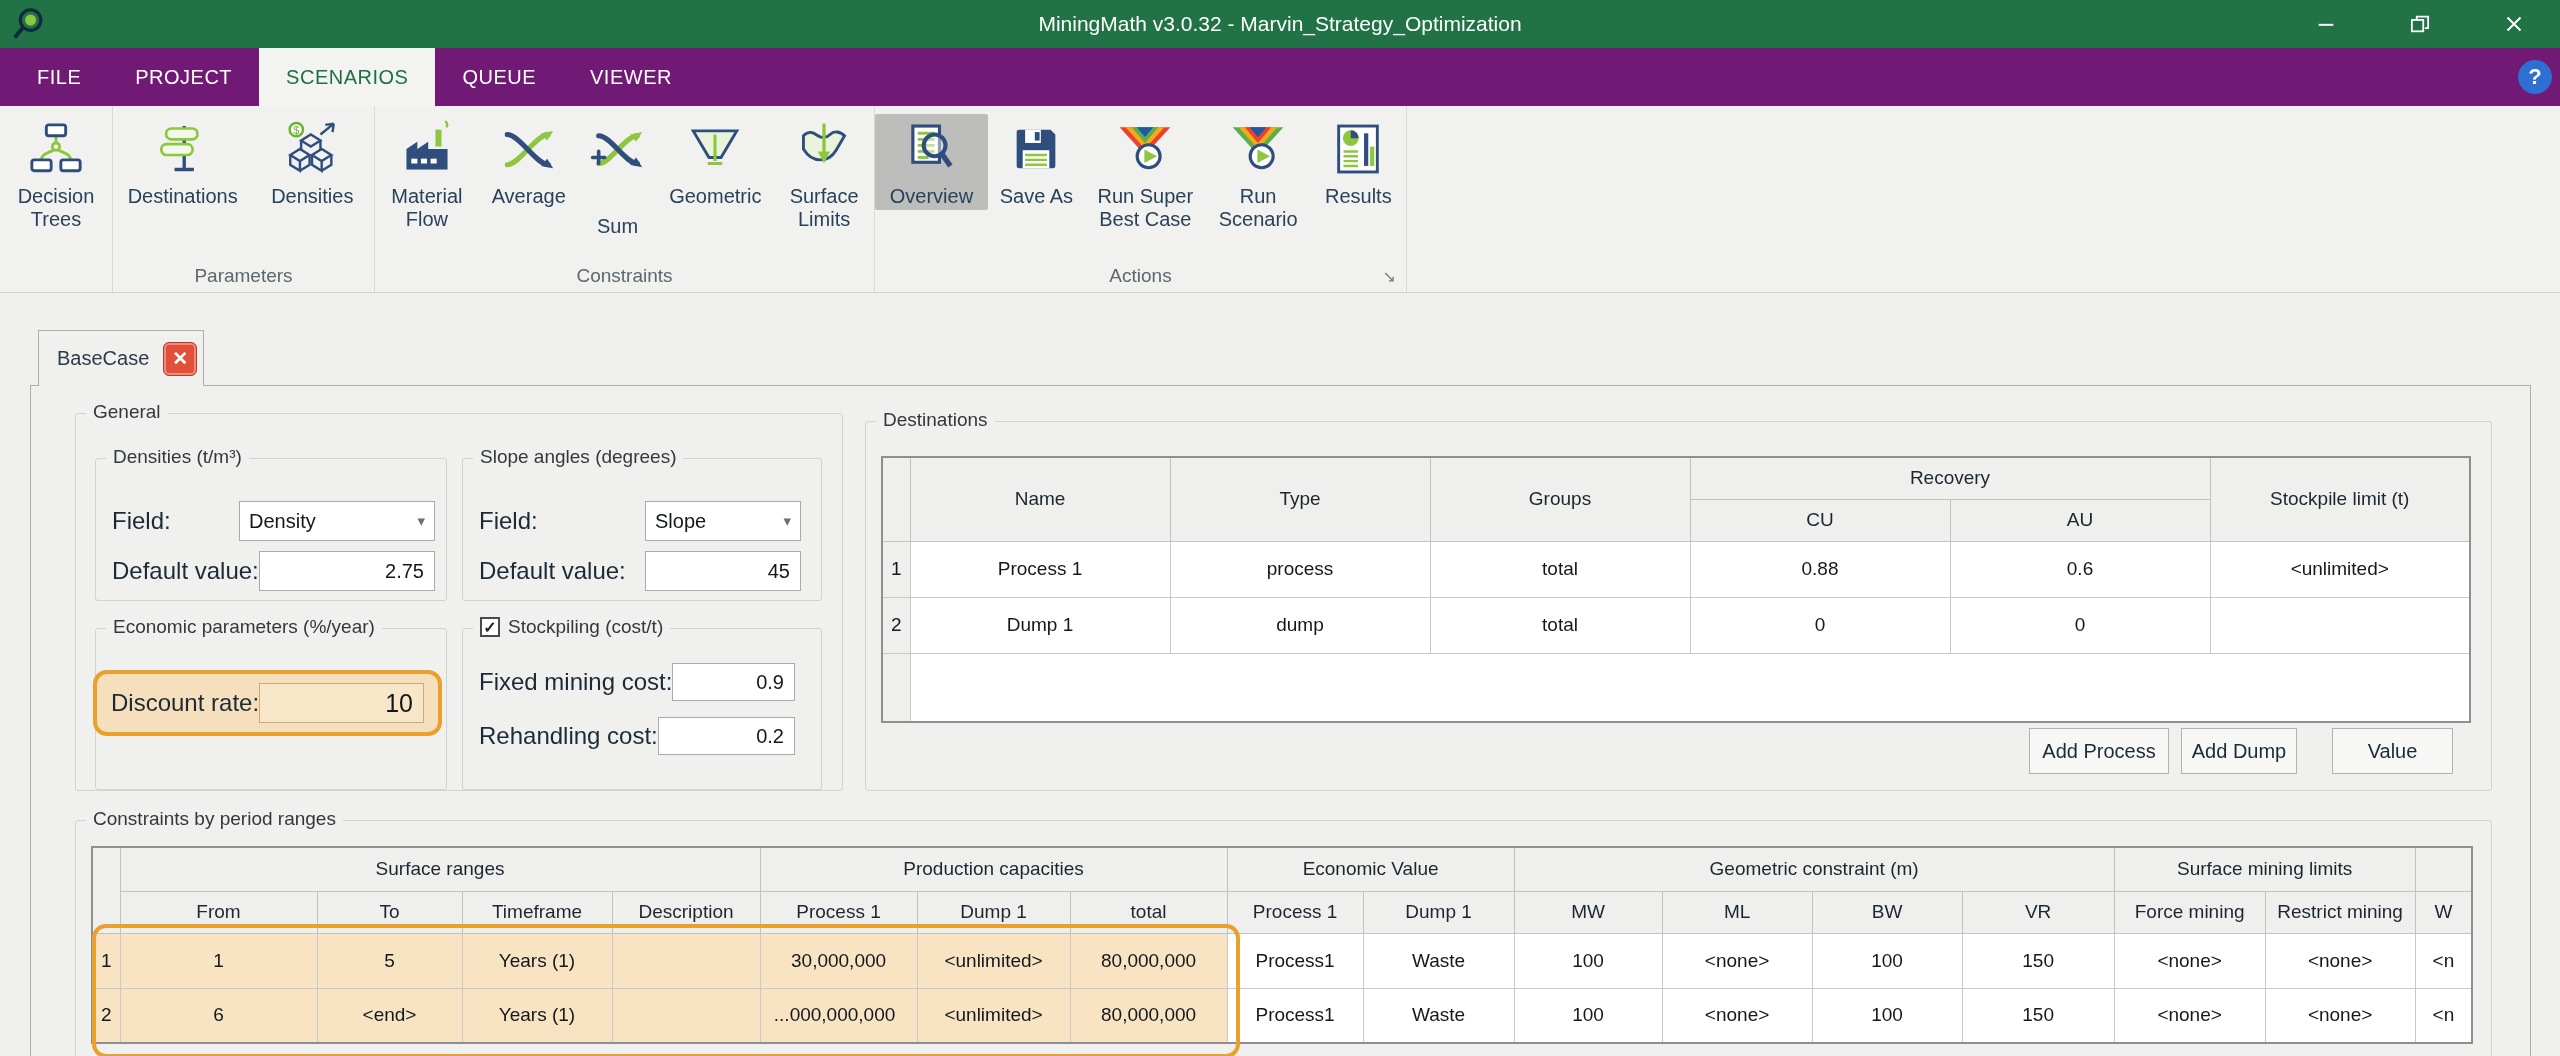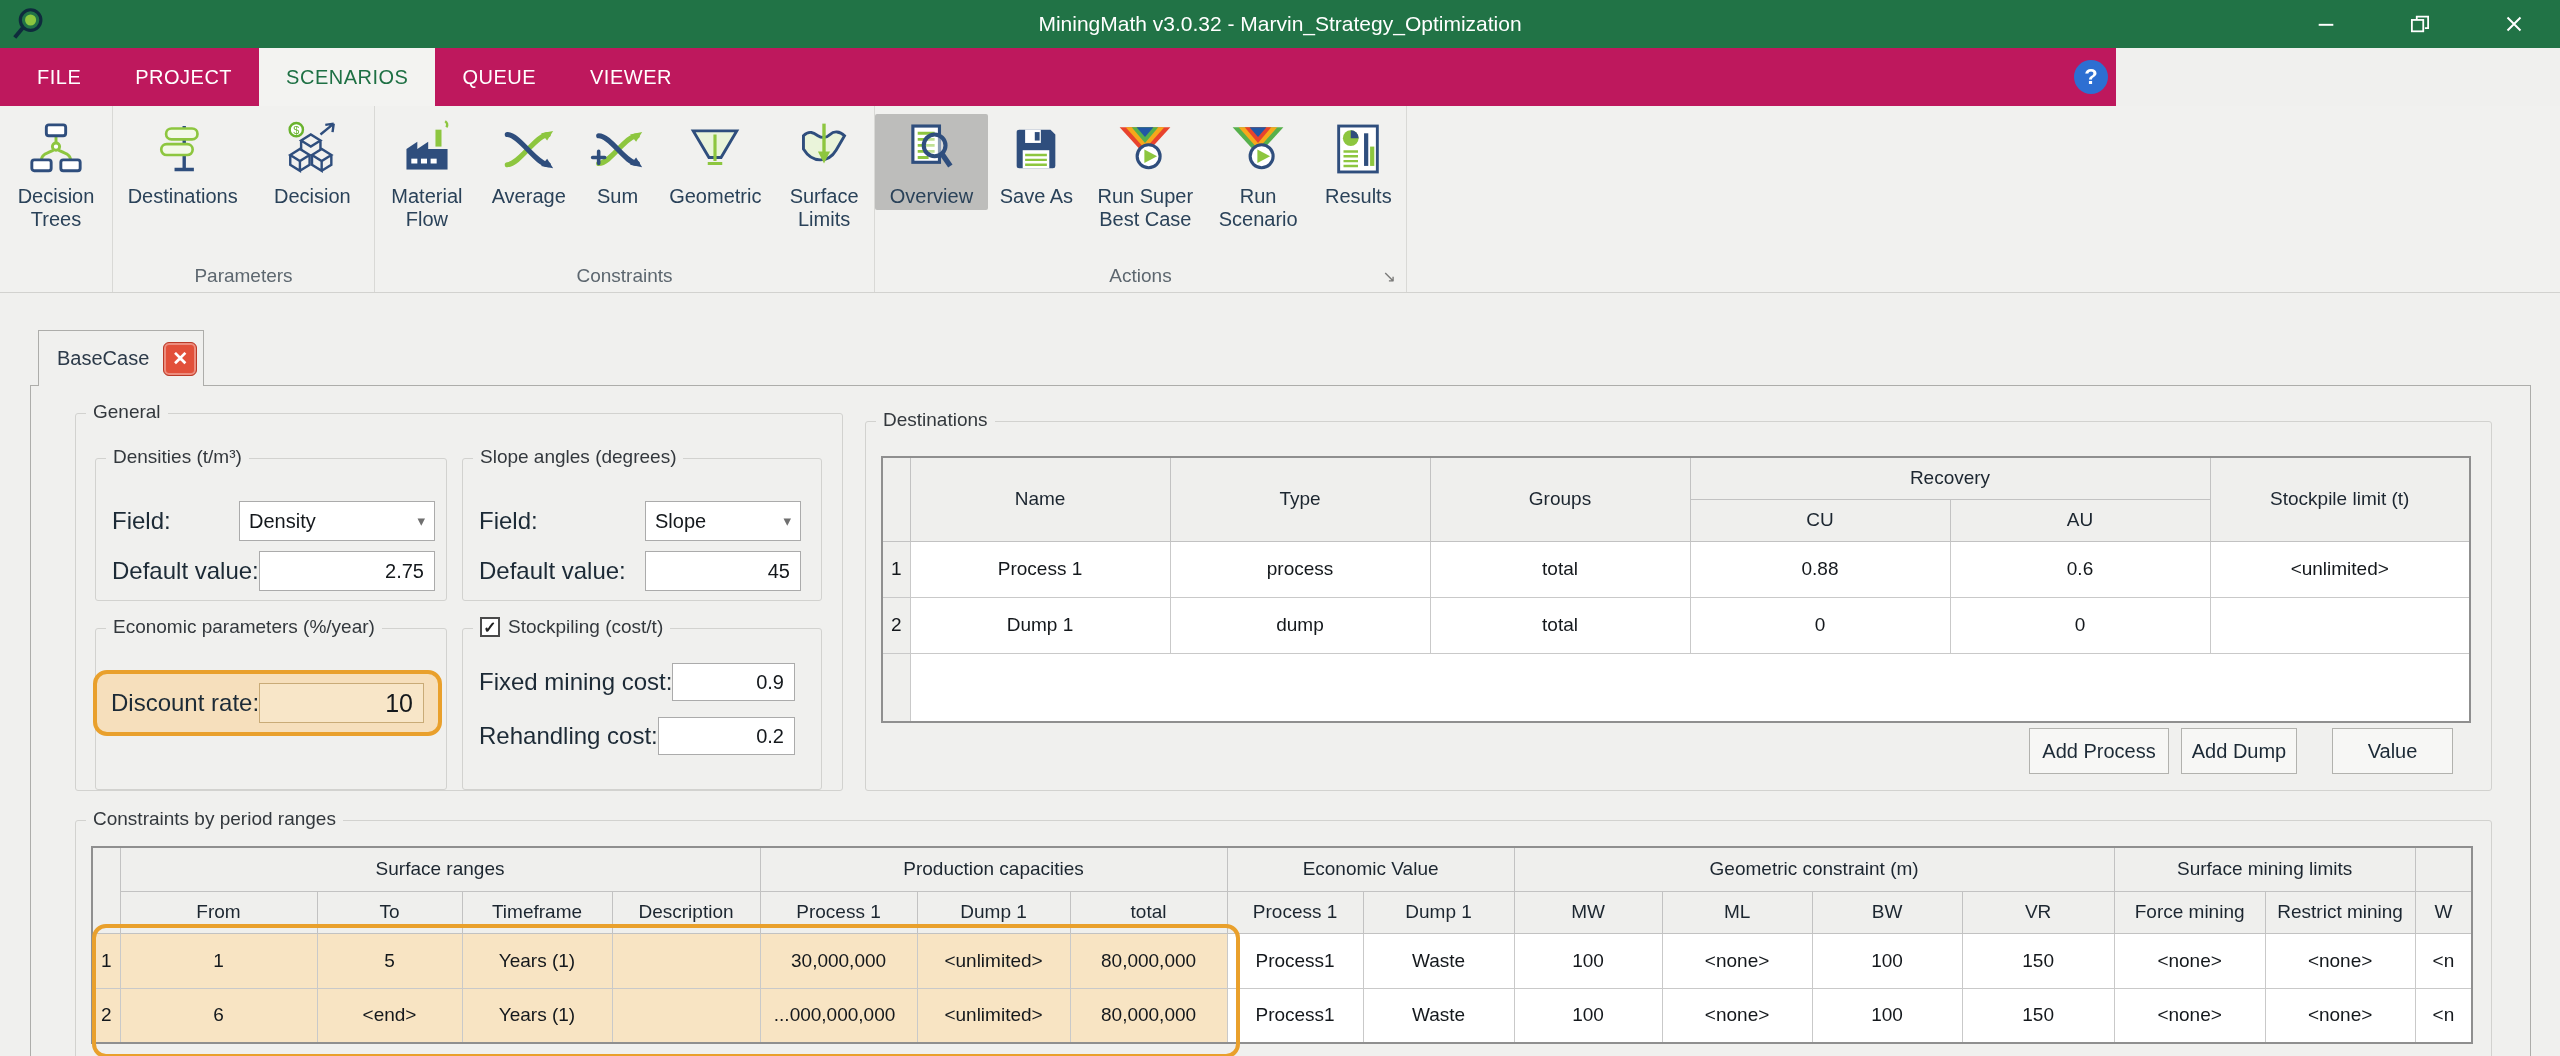--- a/index.html
+++ b/index.html
@@ -6,21 +6,21 @@
   #app{position:relative;width:2560px;height:1056px;overflow:hidden;
        font-family:"Liberation Sans",sans-serif;background:#f0f0ee;color:#14181c;}
   
   .titlebar{position:absolute;left:0;top:0;width:2560px;height:48px;background:#217346;}
   .app-icon{position:absolute;left:10px;top:5px;width:38px;height:38px;}
   .win-title{position:absolute;left:0;top:0;width:100%;height:48px;line-height:48px;
              text-align:center;color:#fff;font-size:21px;}
   .win-controls{position:absolute;right:22px;top:8px;display:flex;gap:46px;}
   .win-btn{width:48px;height:32px;display:flex;align-items:center;justify-content:center;cursor:default;}
   
-  .menubar{position:absolute;left:0;top:48px;width:2116px;height:58px;background:#be185d;}
+  .menubar{position:absolute;left:0;top:48px;width:2560px;height:58px;background:#701a75;}
   .menu-tabs{position:absolute;left:10px;top:0;height:58px;display:flex;}
   .menu-tab{height:58px;line-height:58px;padding:0 27px;color:#fff;font-size:20px;letter-spacing:.5px;}
   .menu-tab.active{background:#f3f3f1;color:#1e7044;}
   .help-badge{position:absolute;right:8px;top:12px;width:34px;height:34px;border-radius:50%;
               background:#2d6fd2;color:#fff;font-size:22px;font-weight:bold;
               display:flex;align-items:center;justify-content:center;}
   
   .ribbon{position:absolute;left:0;top:106px;width:2560px;height:186px;background:#f1f1ef;
           border-bottom:1px solid #d2d2cf;display:flex;}
   .rib-sec{position:relative;height:100%;border-right:1px solid #d9d9d6;box-sizing:border-box;}
@@ -163,21 +163,21 @@
           <div class="rib-ico">
             <svg viewBox="0 0 48 48" fill="none" stroke="#2f4e7d" stroke-width="2">
               <path d="M6 29l8-5 8 5-8 5zM6 29v8l8 5v-8M22 29v8l-8 5"></path>
               <path d="M24 29l8-5 8 5-8 5zM24 29v8l8 5v-8M40 29v8l-8 5"></path>
               <path d="M15 17l8-5 8 5-8 5zM15 17v8M31 17v8"></path>
               <circle cx="11" cy="8" r="5.5" stroke="#6ab32e" fill="#fff"></circle>
               <text x="11" y="11.5" font-size="9" fill="#6ab32e" text-anchor="middle" stroke="none">$</text>
               <path d="M31 12L42 3m0 0l-7 1m7-1l-1 7"></path>
             </svg>
           </div>
-          <div class="rib-lbl">Decision</div>
+          <div class="rib-lbl">Densities</div>
         </div>
       </div>
       <div class="rib-cap">Parameters</div>
     </div>
 
     <div class="rib-sec" style="width:500px;">
       <div class="rib-btns">
         <div class="rib-btn" style="width:96px;">
           <div class="rib-ico">
             <svg viewBox="0 0 48 48">
@@ -197,21 +197,21 @@
           <div class="rib-ico">
             <svg viewBox="0 0 48 48" fill="none" stroke-linecap="round">
               <path d="M6 37c10 0 24-25 34-25" stroke="#8dc63f" stroke-width="4.2"></path>
               <polygon points="44,9 34,11 39,17" fill="#8dc63f" stroke="none"></polygon>
               <path d="M6 12c10 0 24 25 34 25" stroke="#2f4e7d" stroke-width="4.2"></path>
               <polygon points="44,40 34,38 39,32" fill="#2f4e7d" stroke="none"></polygon>
             </svg>
           </div>
           <div class="rib-lbl">Average</div>
         </div>
-        <div class="rib-btn" style="width:70px;">
+        <div class="rib-btn" style="width:70px;gap:30px;">
           <div class="rib-ico">
             <svg viewBox="0 0 48 48" fill="none" stroke-linecap="round">
               <path d="M8 36c10 0 22-23 32-23" stroke="#8dc63f" stroke-width="4.2"></path>
               <polygon points="44,10 34,12 39,18" fill="#8dc63f" stroke="none"></polygon>
               <path d="M8 13c10 0 22 23 32 23" stroke="#2f4e7d" stroke-width="4.2"></path>
               <polygon points="44,39 34,37 39,31" fill="#2f4e7d" stroke="none"></polygon>
               <path d="M3 31h10M8 26v10" stroke="#2f4e7d" stroke-width="3"></path>
             </svg>
           </div>
           <div class="rib-lbl">Sum</div>

